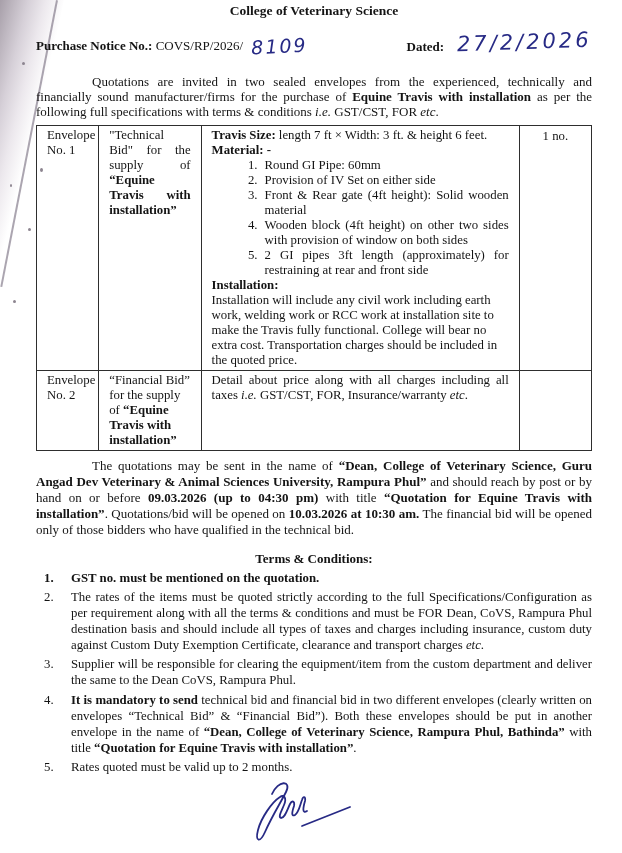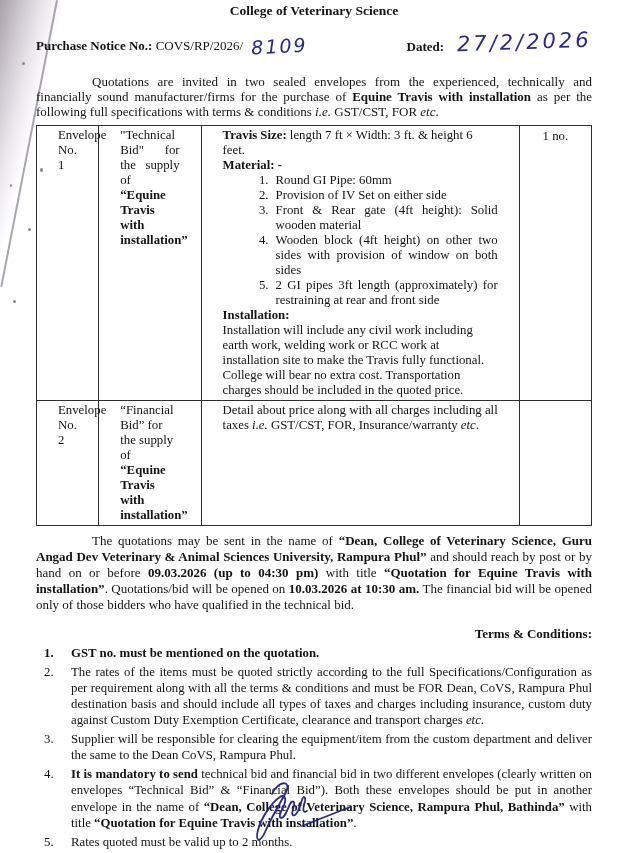--- a/index.html
+++ b/index.html
@@ -37,31 +37,31 @@
   .hand{
     font-family:"DejaVu Sans", sans-serif;
     font-style:italic;font-weight:400;
     color:#272a85;
     display:inline-block;
   }
   .hand-num{font-size:19px;letter-spacing:2px;transform:rotate(-3deg) translateY(3px);margin-left:5px;}
   .hand-date{font-size:21px;letter-spacing:3px;transform:rotate(-2deg) translateY(-2px);margin-left:10px;}
   .intro{font-size:13px;line-height:1.17;text-align:justify;text-indent:56px;margin:8px 0 6px 0;}
   table{width:100%;border-collapse:collapse;font-size:12.8px;table-layout:fixed;}
-  th,td{border:1.2px solid #2e2e2e;vertical-align:top;padding:2px 21px;line-height:1.17;}
+  th,td{border:1.2px solid #2e2e2e;vertical-align:top;padding:2px 10px;line-height:1.17;}
   th{font-size:13px;padding:6px 2px;}
   col.c-sr{width:62px;}col.c-title{width:102px;}col.c-contents{width:317px;}col.c-qty{width:72px;}
   td.justify{text-align:justify;}
   .mat-list{margin:0 0 0 26px;}
   .mat-row{display:flex;}
   .mat-num{width:20px;flex:none;text-align:right;margin-right:7px;}
   .mat-text{flex:1;text-align:justify;}
   .qty-cell{text-align:center;padding-top:3px;}
   .post-table{font-size:13px;line-height:1.23;text-align:justify;text-indent:56px;margin-top:7px;}
-  .terms-heading{font-size:13px;font-weight:bold;text-align:right;margin-top:9px;}
+  .terms-heading{font-size:13px;font-weight:bold;text-align:center;margin-top:9px;}
   .term{display:flex;font-size:12.8px;line-height:1.26;margin-top:3px;}
   .term-num{width:18px;flex:none;margin-left:8px;}
   .term-text{flex:1;margin-left:9px;text-align:justify;}
   .signature{position:absolute;left:238px;top:778px;}
 </style>
 </head>
 <body>
 
 <div class="page">
 

